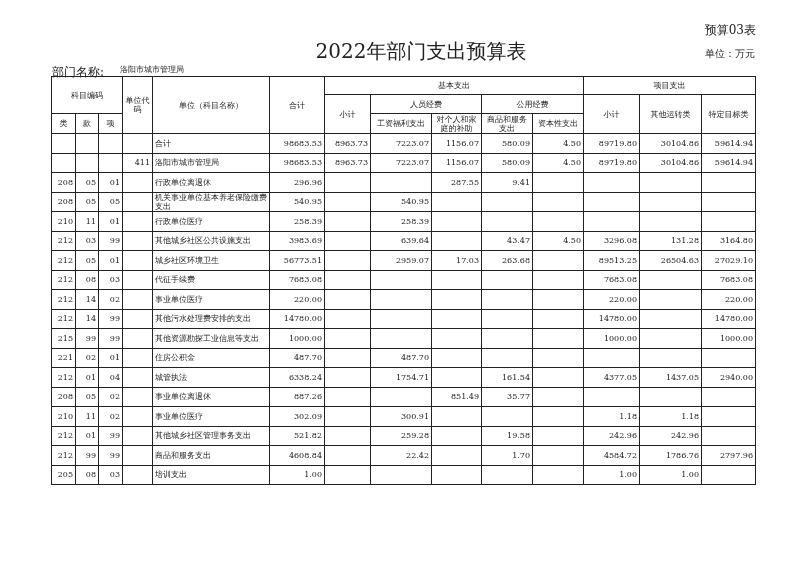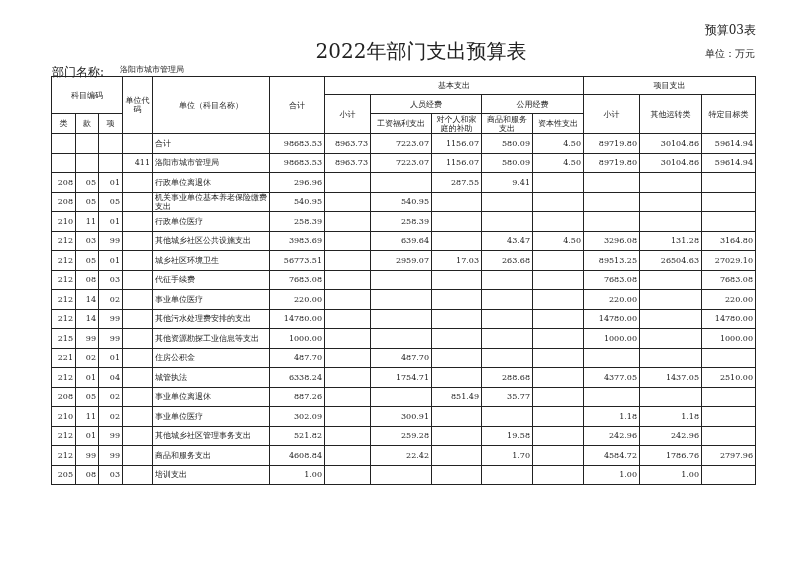--- a/index.html
+++ b/index.html
@@ -275,25 +275,25 @@
       <tr>
         <td class="code">212</td>
         <td class="code">01</td>
         <td class="code">04</td>
         <td class="ucode"></td>
         <td class="name">城管执法</td>
         <td class="num">6338.24</td>
         <td class="num"></td>
         <td class="num">1754.71</td>
         <td class="num"></td>
-        <td class="num">288.68</td>
+        <td class="num">161.54</td>
         <td class="num"></td>
         <td class="num">4377.05</td>
         <td class="num">1437.05</td>
-        <td class="num">2510.00</td>
+        <td class="num">2940.00</td>
       </tr>
       <tr>
         <td class="code">208</td>
         <td class="code">05</td>
         <td class="code">02</td>
         <td class="ucode"></td>
         <td class="name">事业单位离退休</td>
         <td class="num">887.26</td>
         <td class="num"></td>
         <td class="num"></td>

